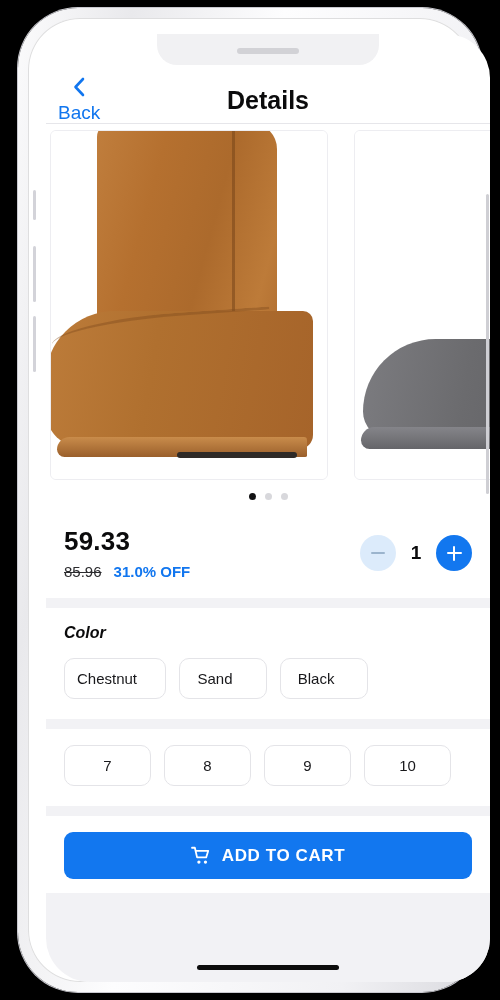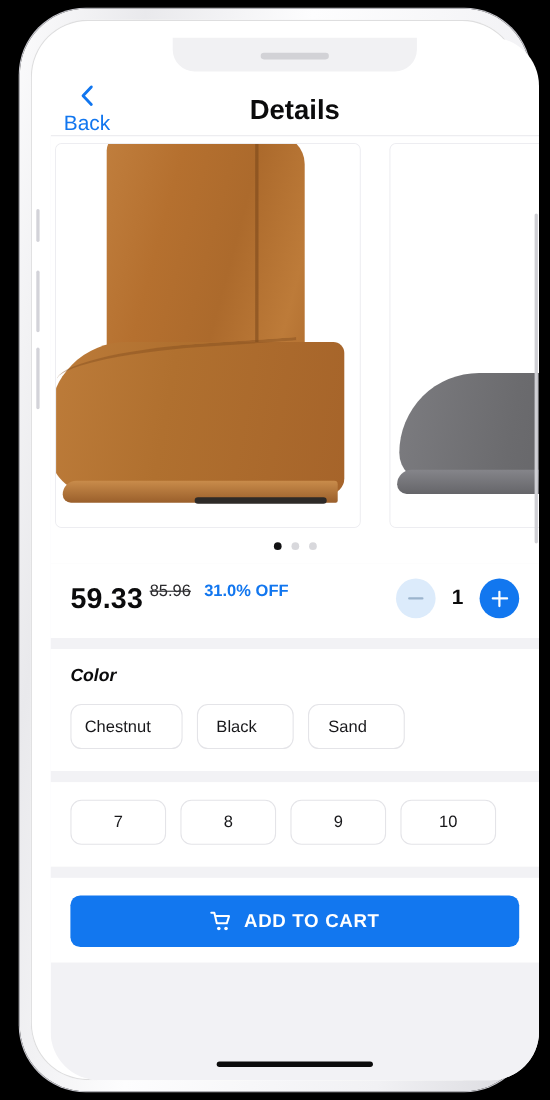--- a/index.html
+++ b/index.html
@@ -169,21 +169,21 @@
   .dot.active { background: #121214; }
 
   
   .panel { background: #ffffff; }
   .gap { height: 10px; background: #f2f2f5; }
 
   .price-row {
     display: flex; align-items: center; justify-content: space-between;
     padding: 14px 18px 18px 18px;
   }
-  .price-left { display: flex; flex-direction: row; gap: 6px; }
+  .price-left { display: flex; flex-direction: column; gap: 6px; }
   .price-now { font-size: 26px; font-weight: bold; color: #0b0b0c; letter-spacing: .2px; }
   .price-sub { display: flex; align-items: baseline; gap: 12px; }
   .price-old { font-size: 15px; color: #2b2b2e; text-decoration: line-through; }
   .price-off { font-size: 15px; color: #1176ef; font-weight: bold; }
 
   .qty { display: flex; align-items: center; gap: 14px; }
   .qty-btn {
     width: 36px; height: 36px; border-radius: 50%;
     display: flex; align-items: center; justify-content: center;
     cursor: pointer; border: none;
@@ -313,22 +313,22 @@
         </div>
       </div>
 
       <div class="gap"></div>
 
       <div class="panel">
         <div class="section">
           <div class="section-title">Color</div>
           <div class="opts color">
             <div class="opt">Chestnut</div>
+            <div class="opt">Sand</div>
             <div class="opt">Black</div>
-            <div class="opt">Sand</div>
           </div>
         </div>
       </div>
 
       <div class="gap"></div>
 
       <div class="panel">
         <div class="section">
           <div class="opts size">
             <div class="opt">7</div>

